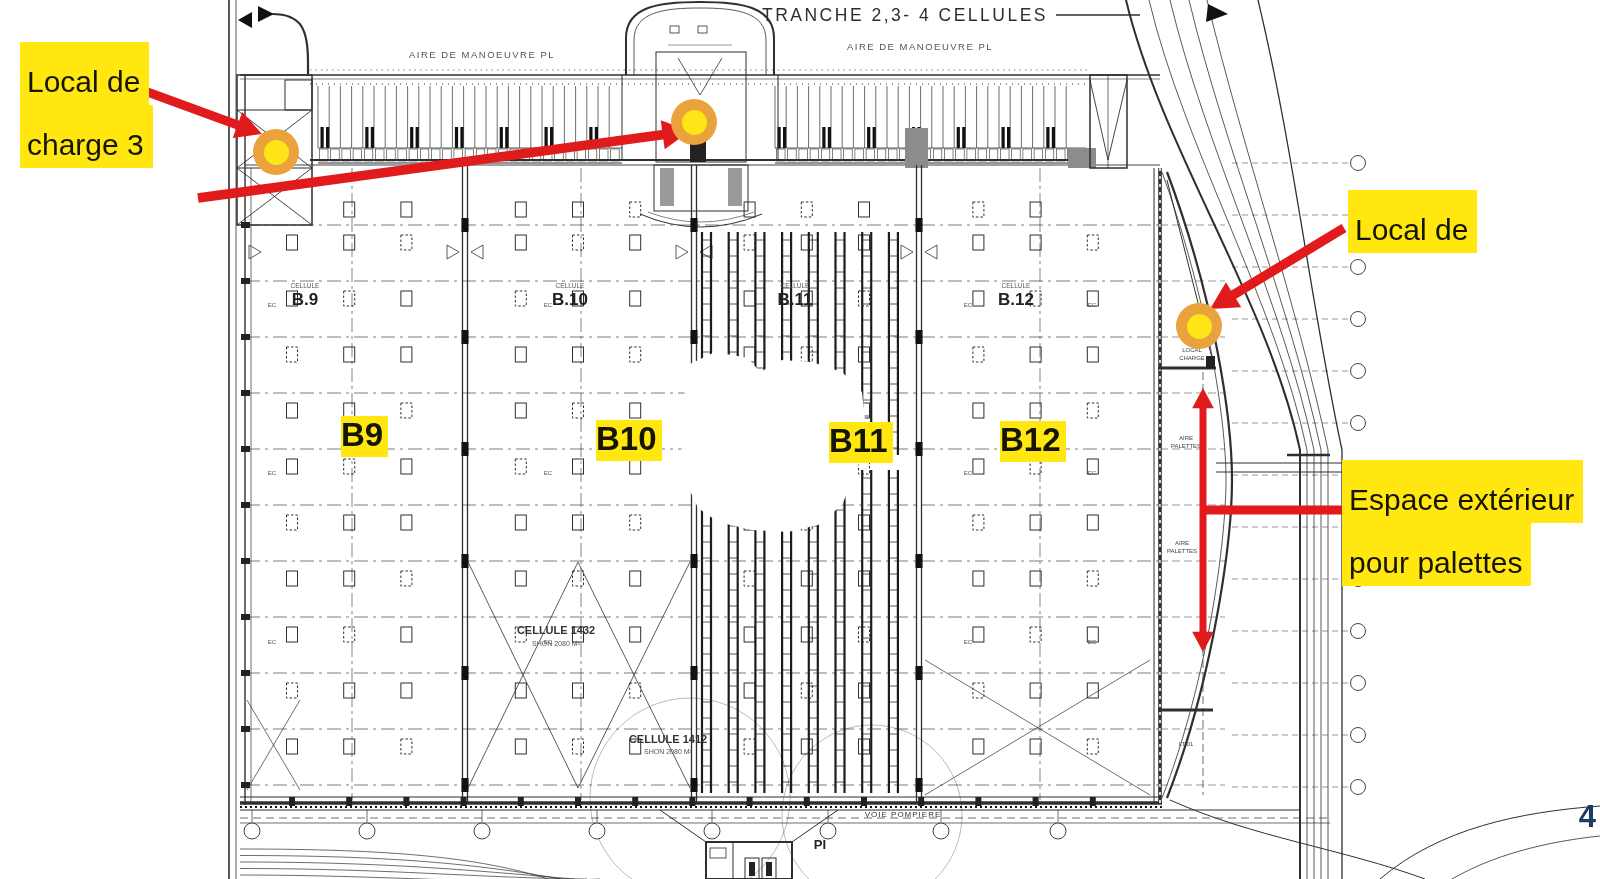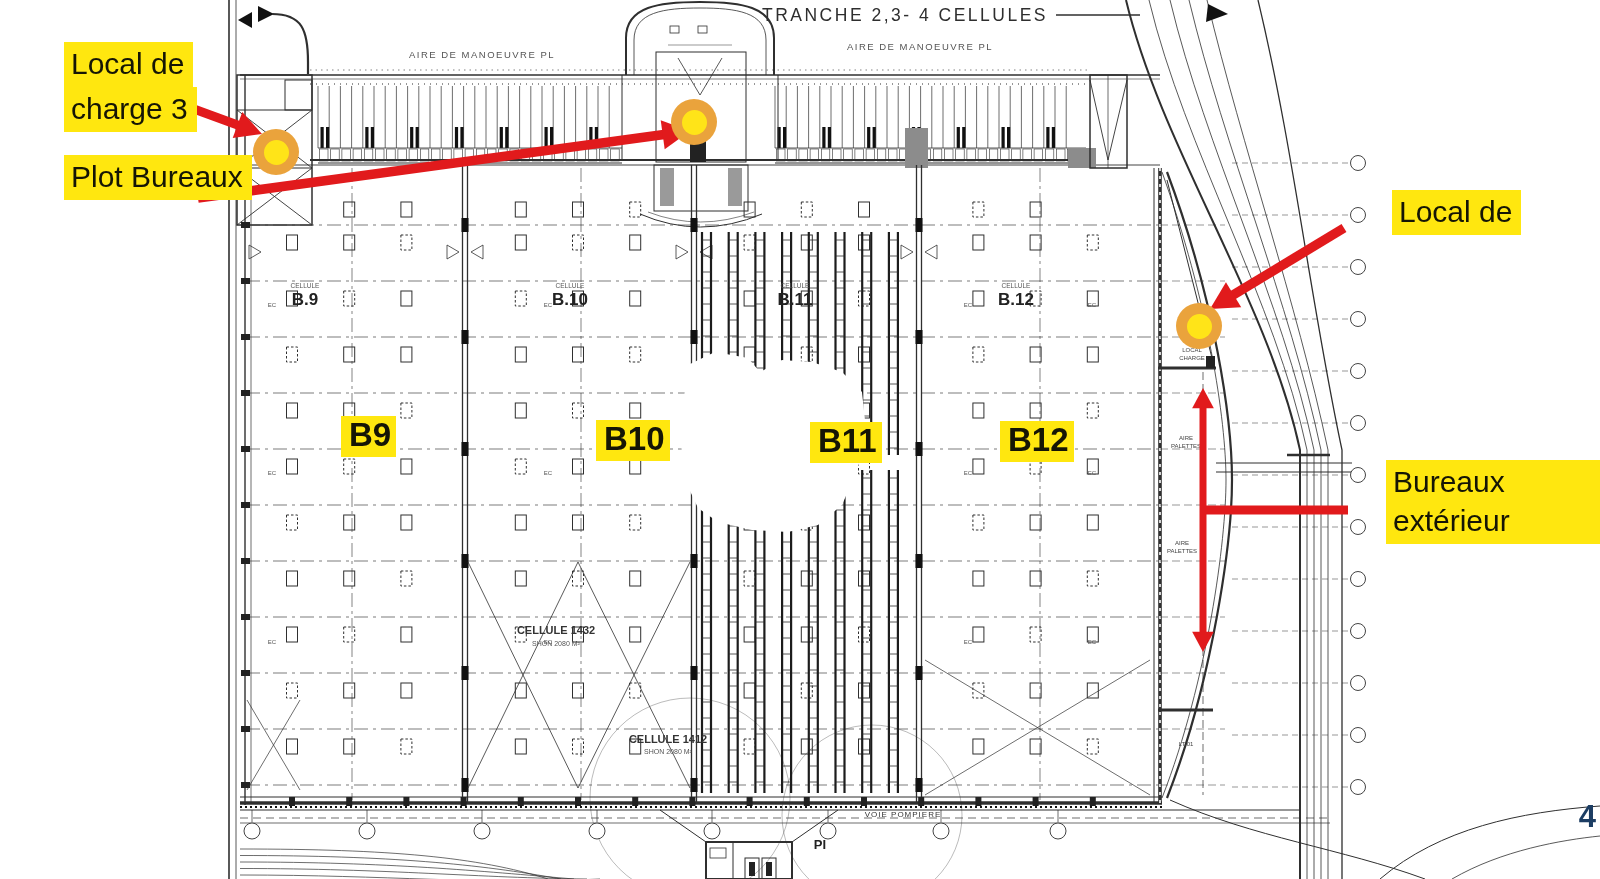--- a/index.html
+++ b/index.html
@@ -4,24 +4,24 @@
 <style>
   :root{
     --yellow:#ffe70f; --red:#e11a1c; --orange:#eaa33c; --oyellow:#ffe418;
     --navy:#1c3d63; --ink:#2f2f2f;
   }
   html,body{margin:0;padding:0;background:#fff;}
   #stage{position:relative;width:1600px;height:879px;background:#fff;overflow:hidden;
          font-family:"Liberation Sans",sans-serif;}
   #plan,#overlay{position:absolute;left:0;top:0;pointer-events:none;}
   .callout{position:absolute;font-size:30px;color:#151505;line-height:1.3;z-index:30;}
-  .callout .hl{background:var(--yellow);display:inline-block;padding:2px 9px 4px 7px;margin-left:44px;}
+  .callout .hl{background:var(--yellow);display:inline-block;padding:20px 9px 4px 7px;}
   .callout .row{display:block;}
   .cell-tag{position:absolute;background:var(--yellow);color:#151505;font-size:33px;
-            font-weight:600;padding:0 5px 3px 8px;z-index:25;}
+            font-weight:600;padding:0 5px 3px 0;z-index:25;}
   .marker{position:absolute;width:46px;height:46px;border-radius:50%;
           background:var(--orange);display:flex;align-items:center;justify-content:center;z-index:20;}
   .marker .core{width:25px;height:25px;border-radius:50%;background:var(--oyellow);}
   #page-num{position:absolute;left:1566px;top:799px;width:30px;text-align:right;
             font-size:31px;font-weight:700;color:var(--navy);z-index:40;}
 </style>
 </head>
 <body>
 
 <div id="stage">
@@ -874,32 +874,32 @@
       <polygon points="1203,652 1192.15,631.7 1213.85,631.7" fill="#e11a1c"></polygon>
       <polygon points="1203,388 1213.85,408.3 1192.15,408.3" fill="#e11a1c"></polygon>
       <line x1="1206" y1="510" x2="1348" y2="510" stroke="#e11a1c" stroke-width="9" fill="none"></line>
     </svg>
 
   <div class="callout" id="callout-lc1" style="left:20px;top:42px">
     <span class="row"><span class="hl">Local de</span></span>
     <span class="row"><span class="hl">charge 3</span></span>
   </div>
   <div class="callout" id="callout-pb" style="left:20px;top:155px">
-    <span class="row"><span class="hl">Plot Bureaux</span></span>
   </div>
   <div class="callout" id="callout-lc2" style="left:1348px;top:190px">
     <span class="row"><span class="hl">Local de</span></span>
   </div>
   <div class="callout" id="callout-ee" style="left:1342px;top:460px">
-    <span class="row"><span class="hl">Bureaux extérieur</span></span>
+    <span class="row"><span class="hl">Espace extérieur</span></span>
+    <span class="row"><span class="hl">pour palettes</span></span>
   </div>
 
   <span class="cell-tag" style="left:341px;top:416px">B9</span>
   <span class="cell-tag" style="left:596px;top:420px">B10</span>
-  <span class="cell-tag" style="left:810px;top:422px">B11</span>
+  <span class="cell-tag" style="left:829px;top:422px">B11</span>
   <span class="cell-tag" style="left:1000px;top:421px">B12</span>
 
   <div class="marker" style="left:253px;top:129px">
       <div class="core"></div>
     </div>
   <div class="marker" style="left:671px;top:99px">
       <div class="core"></div>
     </div>
   <div class="marker" style="left:1176px;top:303px">
       <div class="core"></div>

